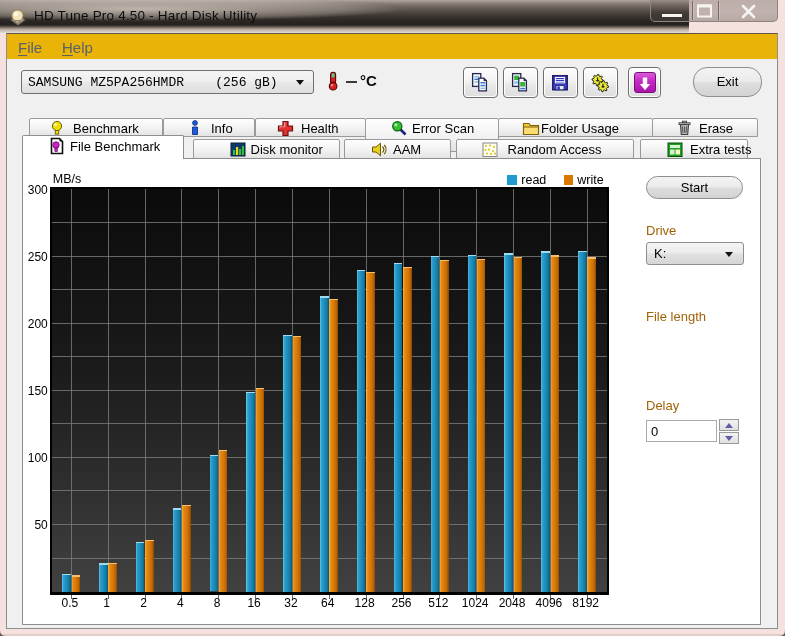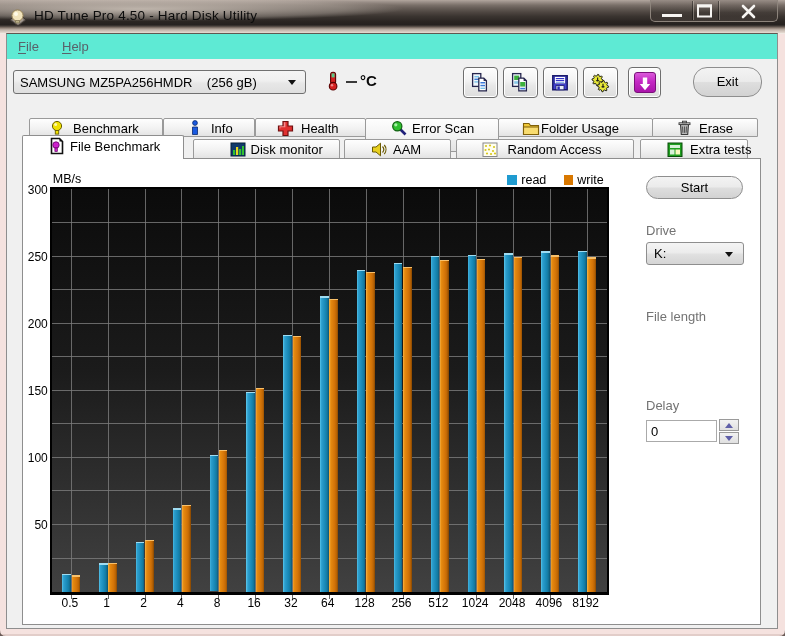--- a/index.html
+++ b/index.html
@@ -1,41 +1,41 @@
 <!DOCTYPE html>
 <html><head><meta charset="utf-8"><style>
 *{margin:0;padding:0;box-sizing:border-box;}
 html,body{width:785px;height:636px;overflow:hidden;}
 body{font-family:"Liberation Sans",sans-serif;background:#f5e2df;position:relative;}
-#titlebar{position:absolute;left:0;top:0;width:785px;height:34px;
+#titlebar{position:absolute;left:0;top:0;width:689px;height:34px;
  background:radial-gradient(ellipse 330px 15px at 140px 9px, rgba(216,206,196,0.78), rgba(216,206,196,0.3) 62%, rgba(216,206,196,0) 80%),
  linear-gradient(180deg,#b2a69e 0%,#9a8f88 6%,#7a7069 15%,#655c56 24%,#4e4641 36%,#3a3430 48%,#2a2522 64%,#262220 73%,#4a423d 77%,#8a7c72 82%,#b4a79d 86%,#cfc2b9 91%,#ddd1c8 95%,#eee6df 98%,#f6f0ea 100%);
  text-align:center;
 }
 #titletxt{position:absolute;left:34px;top:8px;font-size:13.5px;color:#0c0c0c;letter-spacing:0.2px;}
 #dialog{position:absolute;left:6px;top:33px;width:772px;height:596px;background:#f0f0f0;border:1px solid #8e8e8e;border-top:1px solid #5f5751;}
 .abs{position:absolute;}
-#menubar{position:absolute;left:0;top:0;width:770px;height:25px;background:#5eead4;font-size:13px;color:#59626a;}
+#menubar{position:absolute;left:0;top:0;width:770px;height:25px;background:#eab308;font-size:15px;color:#59626a;}
 #menubar>span{position:absolute;top:5px;}
 .mnemonic{text-decoration:underline;text-underline-offset:2px;}
 
 .w7border{border:1px solid #707070;border-radius:3px;}
-#drivecombo{left:6px;top:36px;width:293px;height:24px;background:linear-gradient(180deg,#f4f4f4,#efefef 45%,#e7e7e7 55%,#dfdfdf);font-size:13px;color:#000;}
+#drivecombo{left:14px;top:36px;width:293px;height:24px;background:linear-gradient(180deg,#f4f4f4,#efefef 45%,#e7e7e7 55%,#dfdfdf);font-size:13px;color:#000;font-family:Liberation Mono, monospace;}
 #drivecombo .lbl{position:absolute;left:6px;top:4px;}
 .carrow{position:absolute;width:0;height:0;border-left:4.5px solid transparent;border-right:4.5px solid transparent;border-top:5px solid #111;}
 
 .tbtn{position:absolute;top:33px;width:35px;height:31px;border:1px solid #6e6e6e;border-radius:4px;background:linear-gradient(180deg,#fdfdfd,#f2f2f2 45%,#e8e8e8 60%,#ddd);box-shadow:inset 0 0 0 1px #fff;}
 .push{position:absolute;border:1px solid #8e8e8e;border-radius:14px;background:linear-gradient(180deg,#f3f3f3,#ebebeb 48%,#dedede 52%,#d2d2d2);font-size:13px;color:#000;text-align:center;}
 
 .tab{position:absolute;border:1px solid #9a9a9a;border-radius:2px 2px 0 0;background:linear-gradient(180deg,#fefefe,#f2f2f2 55%,#e3e3e3);font-size:13px;color:#000;}
 .tab .tt{position:absolute;top:2px;white-space:nowrap;}
 #pane{position:absolute;left:14.5px;top:124px;width:739px;height:467px;background:#fff;border:1px solid #8e8e8e;}
 #seltab{position:absolute;left:14.5px;top:101px;width:162px;height:24px;background:#fff;border:1px solid #8e8e8e;border-bottom:none;border-radius:2px 2px 0 0;font-size:13px;}
 
-.rlabel{position:absolute;font-size:13px;color:#737373;}
+.rlabel{position:absolute;font-size:13px;color:#a16207;}
 .combo2{position:absolute;left:639px;width:98px;height:23px;border:1px solid #8e8e8e;border-radius:3px;background:linear-gradient(180deg,#f4f4f4,#ececec 45%,#e0e0e0 55%,#d5d5d5);font-size:13px;}
 #delayinput{position:absolute;left:639px;top:386px;width:71px;height:22px;border:1px solid #aaa;background:#fff;font-size:13px;padding:3px 0 0 4px;}
 .spinbtn{position:absolute;left:711.5px;width:20px;height:12px;border:1px solid #9a9a9a;background:linear-gradient(180deg,#f2f2f2,#e0e0e0);}
 .sparrow{position:absolute;left:5px;width:0;height:0;border-left:4.5px solid transparent;border-right:4.5px solid transparent;}
 
 #capgroup{position:absolute;left:650px;top:0;width:128px;height:22px;border:1px solid #8d847c;border-top:none;border-radius:0 0 5px 5px;background:linear-gradient(180deg,rgba(120,110,104,0.45),rgba(42,37,34,0.25) 60%,rgba(90,80,74,0.4));}
 .capsep{position:absolute;top:1px;bottom:1px;width:1px;background:rgba(230,220,210,0.35);box-shadow:-1px 0 0 rgba(0,0,0,0.4);}
 </style></head><body>
 
 <div id="titlebar">

